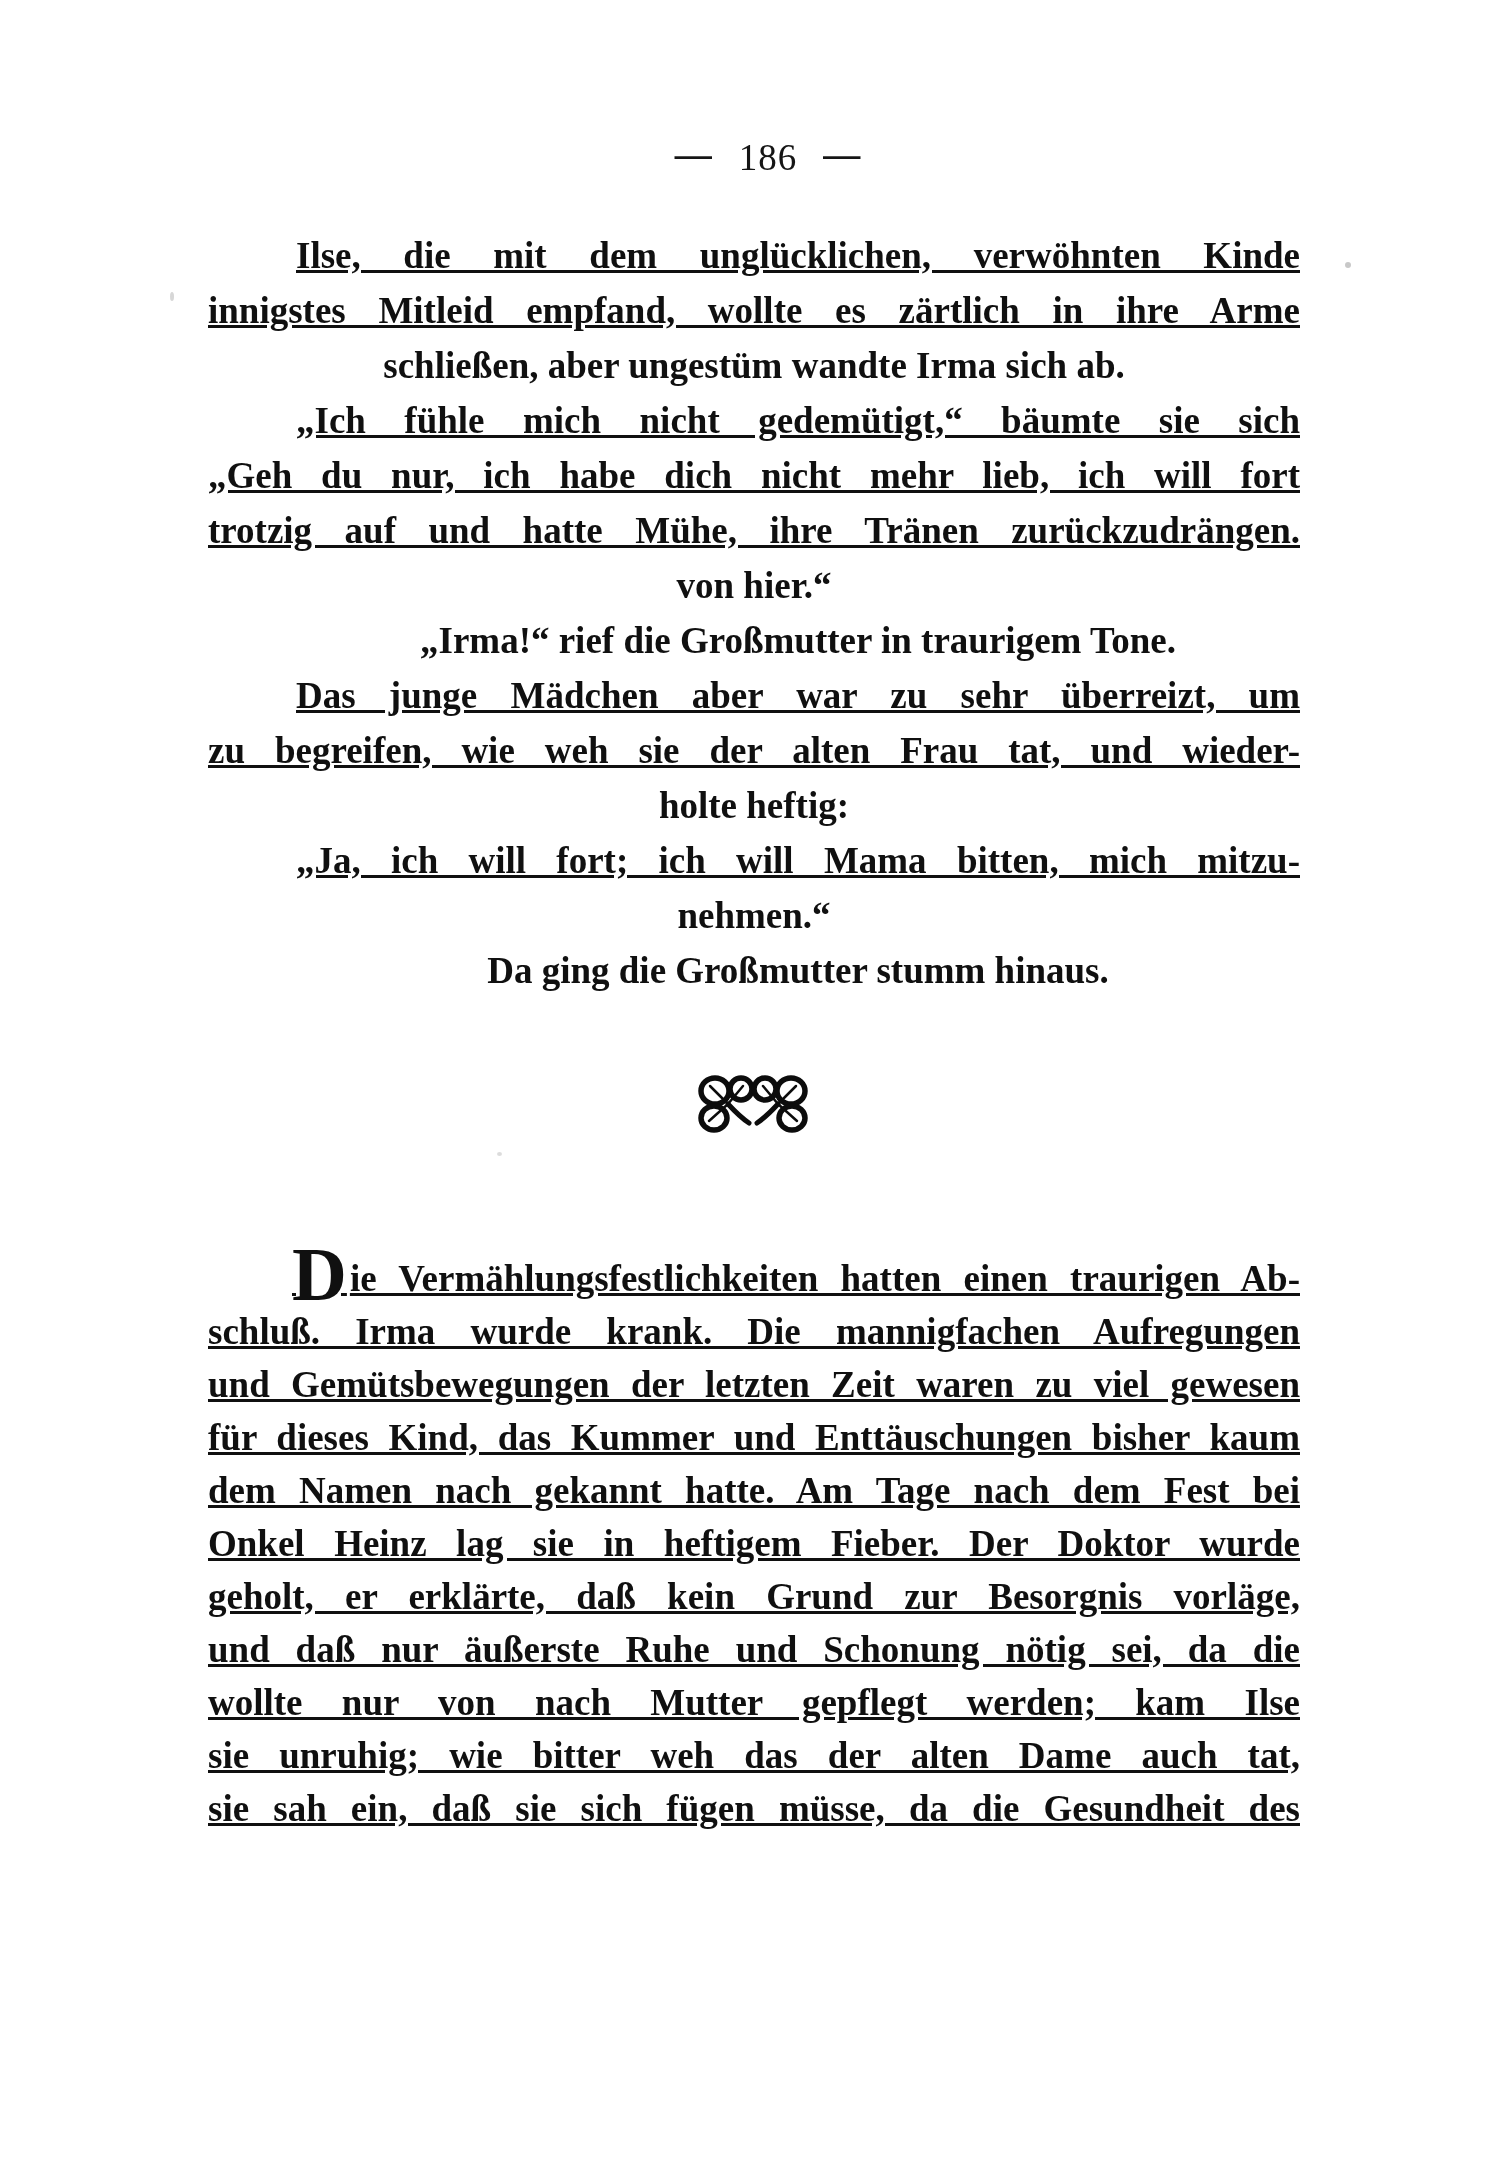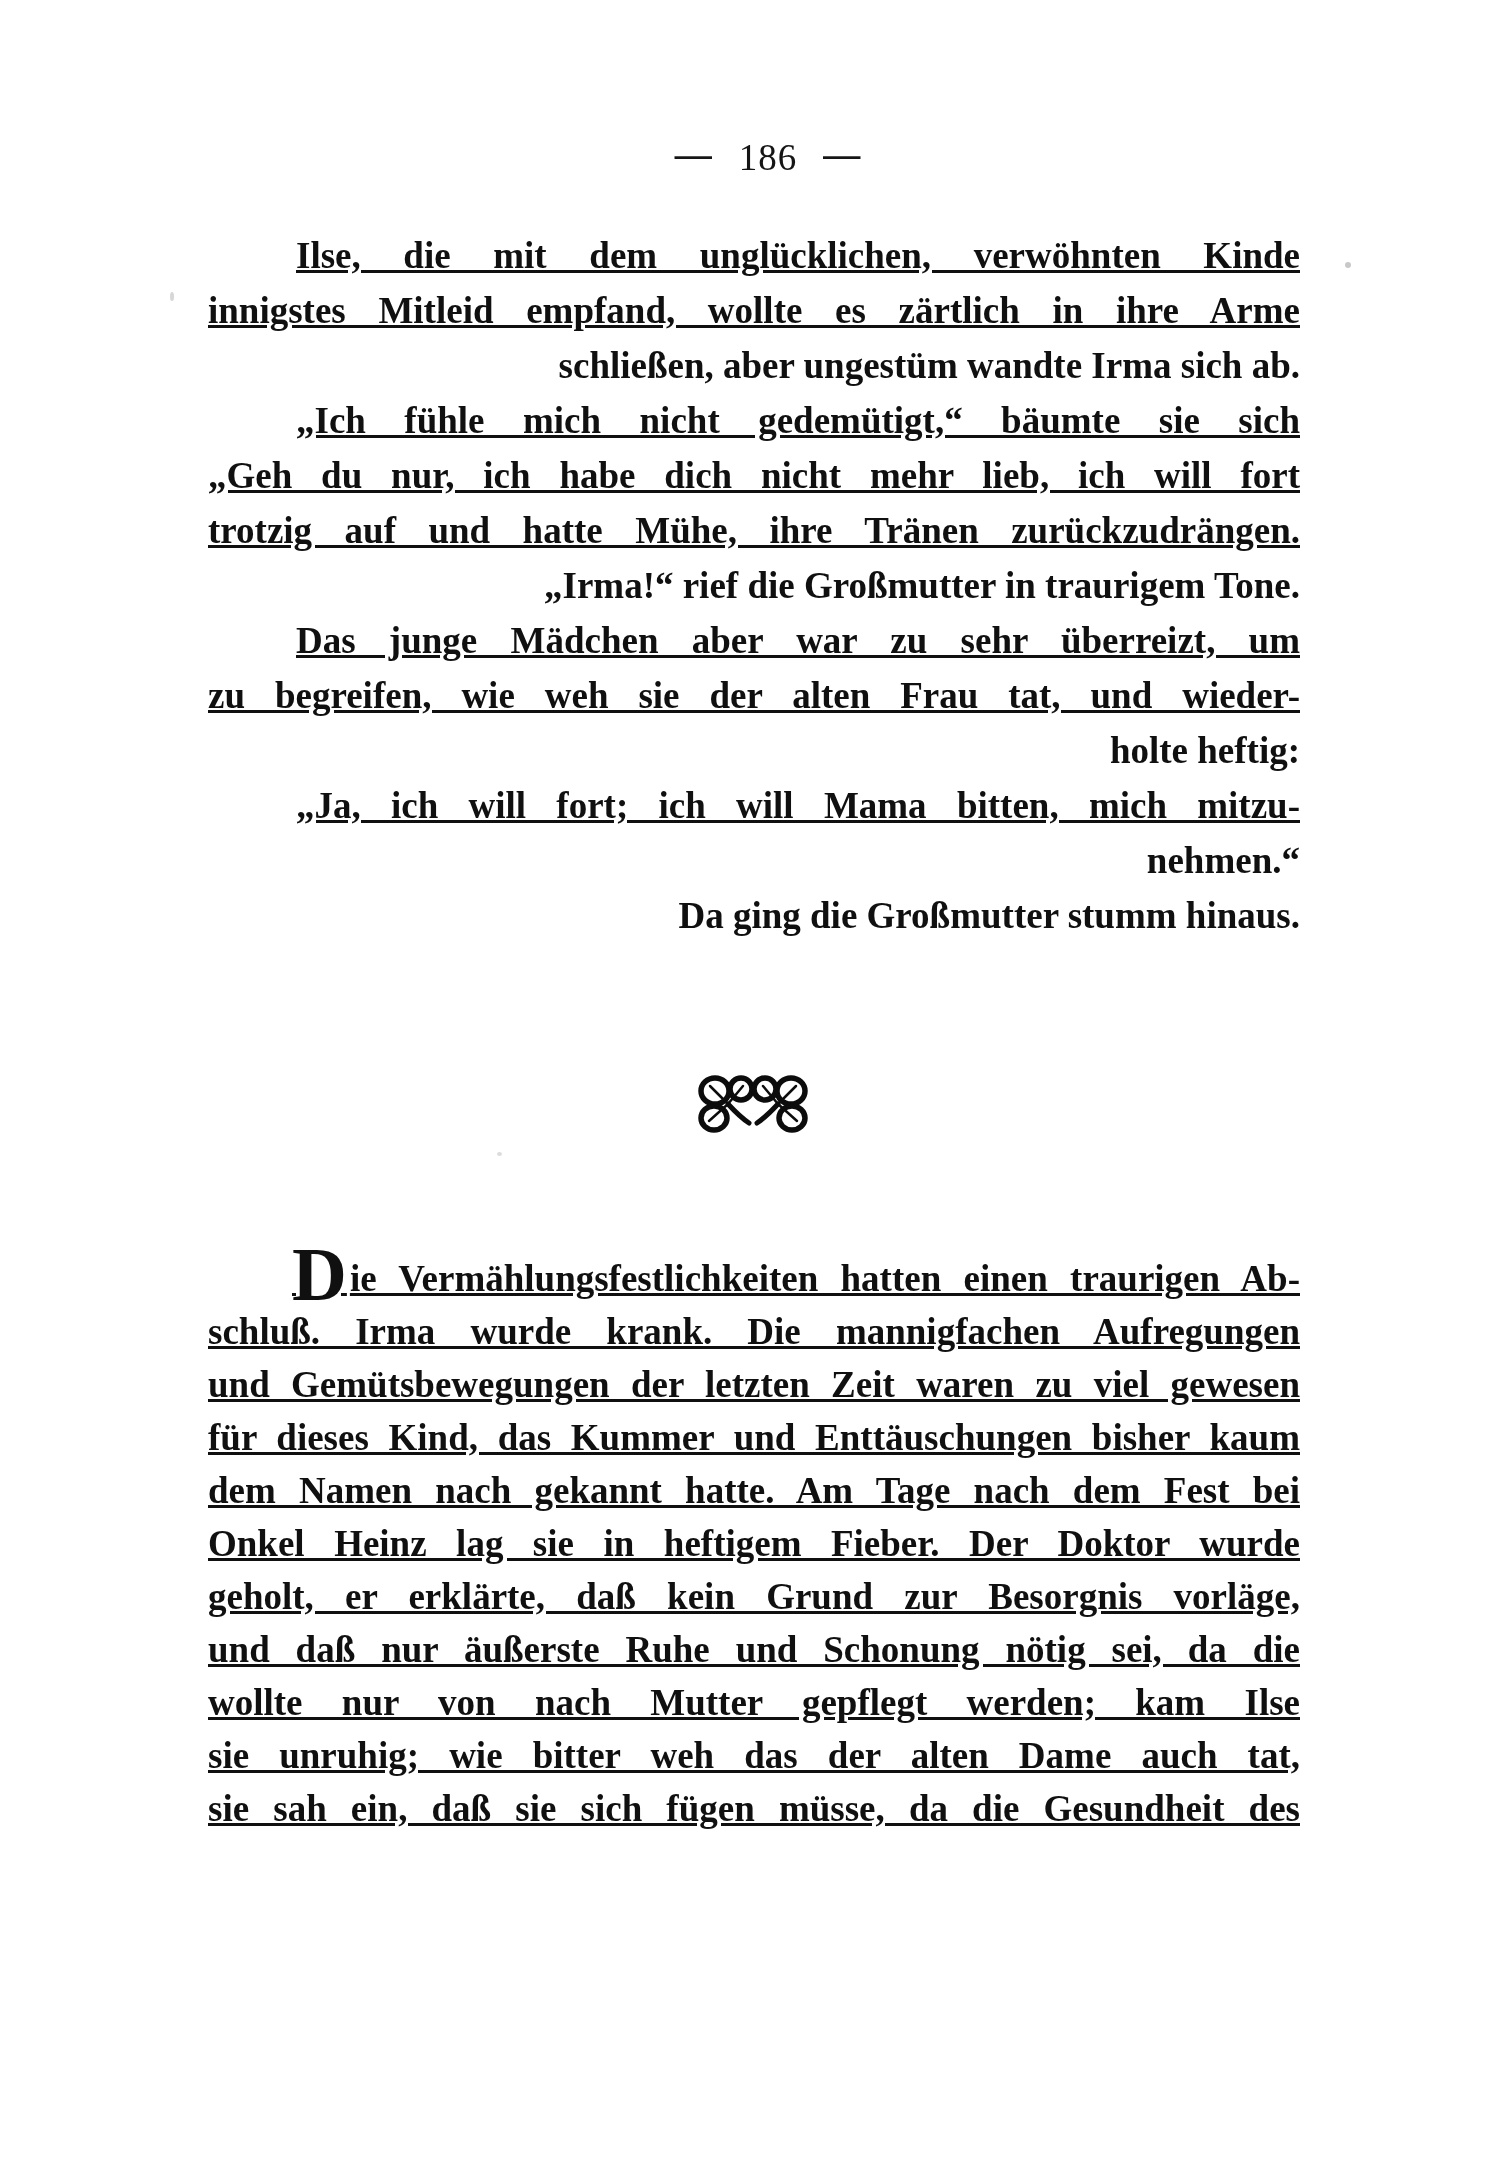--- a/index.html
+++ b/index.html
@@ -20,21 +20,21 @@
     padding-left:24px;
   }
   .pageno .dash{margin:0 26px;position:relative;top:-3px;font-weight:600;}
   .text{
     position:absolute;left:208px;width:1092px;
     font-weight:700;
     font-size:37px;
   }
   .section1{top:228px;line-height:55px;}
   .section2{top:1252px;line-height:53px;}
-  .line{text-align:right;white-space:normal;}
+  .line{text-align:center;white-space:normal;}
   .line.just{text-align:justify;text-align-last:justify;text-decoration:underline;-moz-text-align-last:justify;}
   .line.indent{padding-left:88px;}
   .line.indent2{padding-left:84px;}
   .initial{
     font-size:76px;line-height:0;vertical-align:-9px;
     margin-right:3px;font-weight:700;letter-spacing:0;
   }
   .ornament{
     position:absolute;left:697px;top:1074px;width:112px;height:64px;
   }
@@ -53,20 +53,21 @@
     <span class="dash">—</span><span class="num">186</span><span class="dash">—</span>
   </header>
 
   <section class="text section1">
       <div class="line just indent">Ilse, die mit dem unglücklichen, verwöhnten Kinde</div>
       <div class="line just">innigstes Mitleid empfand, wollte es zärtlich in ihre Arme</div>
       <div class="line">schließen, aber ungestüm wandte Irma sich ab.</div>
       <div class="line just indent">„Ich fühle mich nicht gedemütigt,“ bäumte sie sich</div>
       <div class="line just">„Geh du nur, ich habe dich nicht mehr lieb, ich will fort</div>
       <div class="line just">trotzig auf und hatte Mühe, ihre Tränen zurückzudrängen.</div>
+      <div class="line">von hier.“</div>
       <div class="line indent">„Irma!“ rief die Großmutter in traurigem Tone.</div>
       <div class="line just indent">Das junge Mädchen aber war zu sehr überreizt, um</div>
       <div class="line just">zu begreifen, wie weh sie der alten Frau tat, und wieder-</div>
       <div class="line">holte heftig:</div>
       <div class="line just indent">„Ja, ich will fort; ich will Mama bitten, mich mitzu-</div>
       <div class="line">nehmen.“</div>
       <div class="line indent">Da ging die Großmutter stumm hinaus.</div>
     </section>
 
   <div class="ornament">

